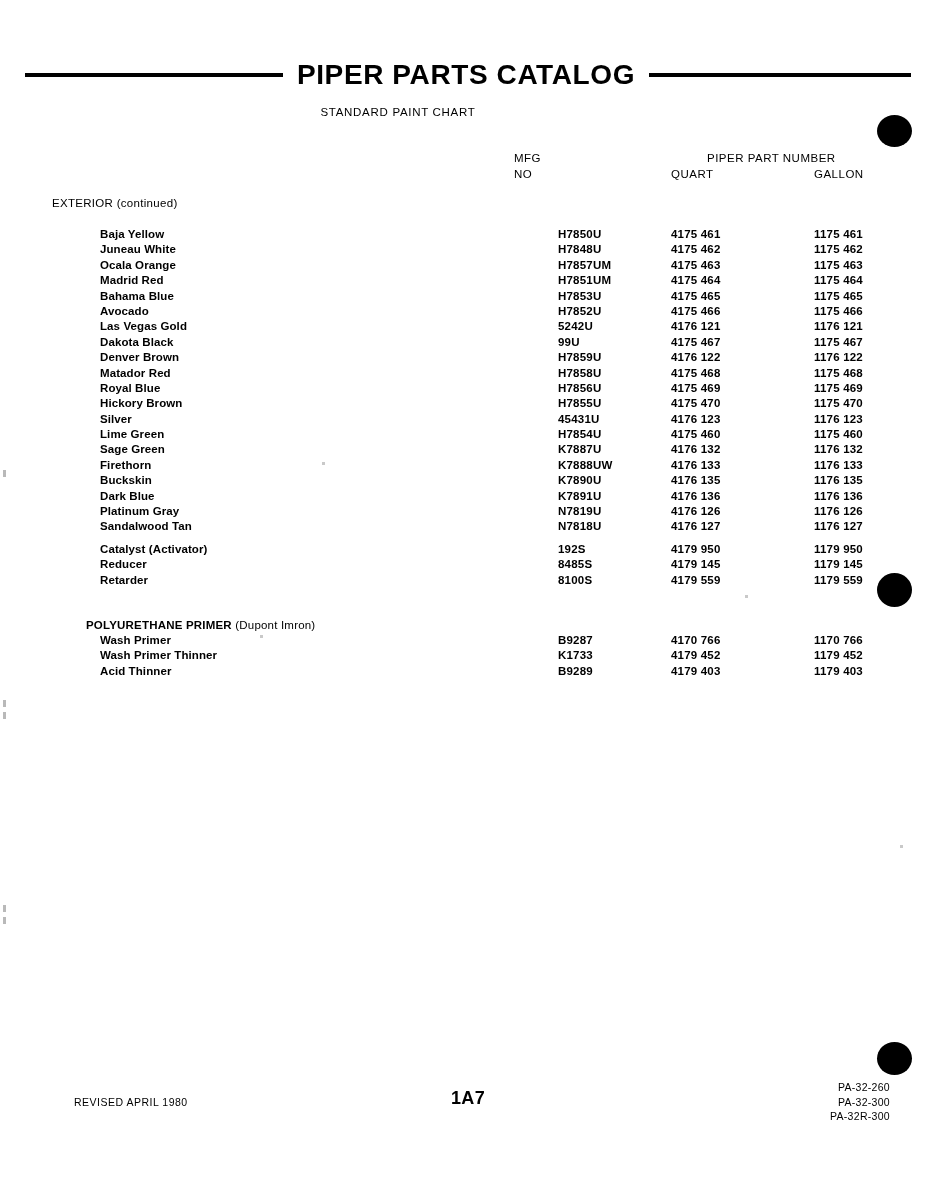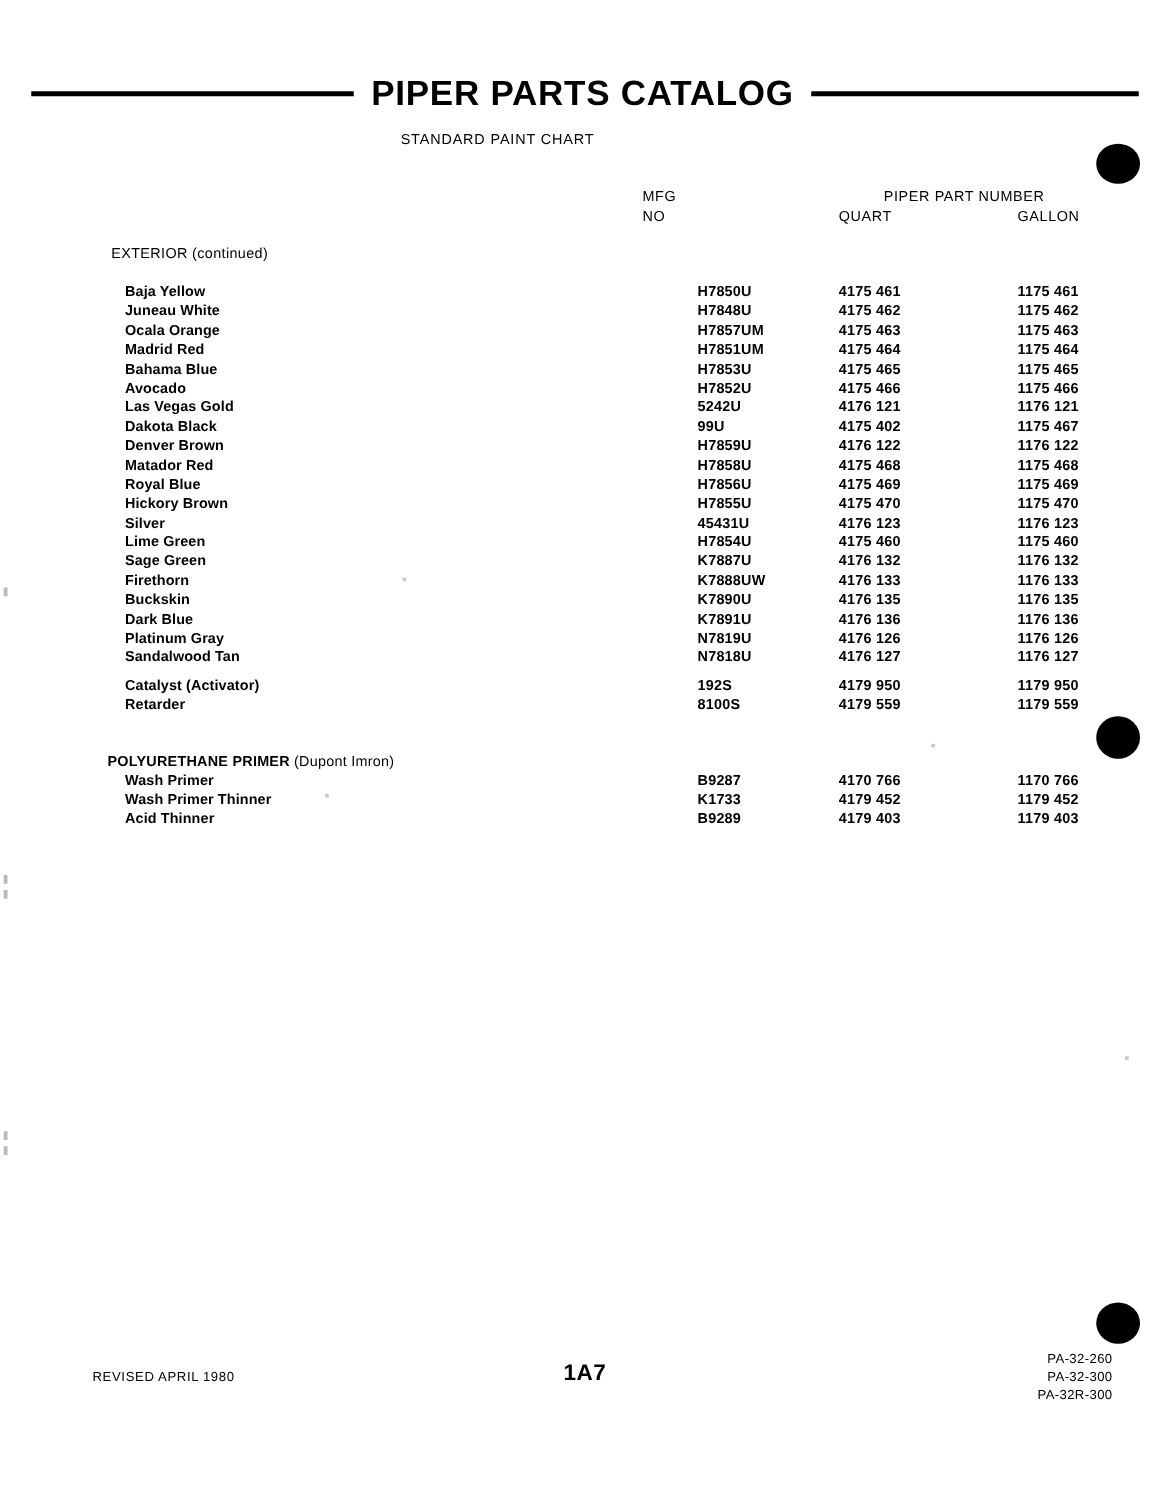--- a/index.html
+++ b/index.html
@@ -108,21 +108,21 @@
     top: 196px;
     left: 0;
     width: 936px;
   }
   .section-label {
     font-size: 11.5px;
     letter-spacing: 0.3px;
     line-height: 15px;
     white-space: nowrap;
   }
-  .section-exterior { margin-left: 89px; }
+  .section-exterior { margin-left: 52px; }
   .group-heading {
     font-size: 11.5px;
     font-weight: bold;
     letter-spacing: 0.2px;
     line-height: 15px;
     margin-left: 86px;
     white-space: nowrap;
   }
   .group-heading .paren { font-weight: normal; }
 
@@ -301,21 +301,21 @@
         </div>
         <div class="row">
           <span class="c-name">Las Vegas Gold</span>
           <span class="c-mfg">5242U</span>
           <span class="c-quart">4176 121</span>
           <span class="c-gallon">1176 121</span>
         </div>
         <div class="row">
           <span class="c-name">Dakota Black</span>
           <span class="c-mfg">99U</span>
-          <span class="c-quart">4175 402</span>
+          <span class="c-quart">4175 467</span>
           <span class="c-gallon">1175 467</span>
         </div>
         <div class="row">
           <span class="c-name">Denver Brown</span>
           <span class="c-mfg">H7859U</span>
           <span class="c-quart">4176 122</span>
           <span class="c-gallon">1176 122</span>
         </div>
         <div class="row">
           <span class="c-name">Matador Red</span>
@@ -386,20 +386,26 @@
       </div>
 
     <div class="spacer-sm"></div>
 
     <div id="enamel-additives-rows">
         <div class="row">
           <span class="c-name">Catalyst (Activator)</span>
           <span class="c-mfg">192S</span>
           <span class="c-quart">4179 950</span>
           <span class="c-gallon">1179 950</span>
+        </div>
+        <div class="row">
+          <span class="c-name">Reducer</span>
+          <span class="c-mfg">8485S</span>
+          <span class="c-quart">4179 145</span>
+          <span class="c-gallon">1179 145</span>
         </div>
         <div class="row">
           <span class="c-name">Retarder</span>
           <span class="c-mfg">8100S</span>
           <span class="c-quart">4179 559</span>
           <span class="c-gallon">1179 559</span>
         </div>
       </div>
 
     <div class="spacer-lg"></div>

